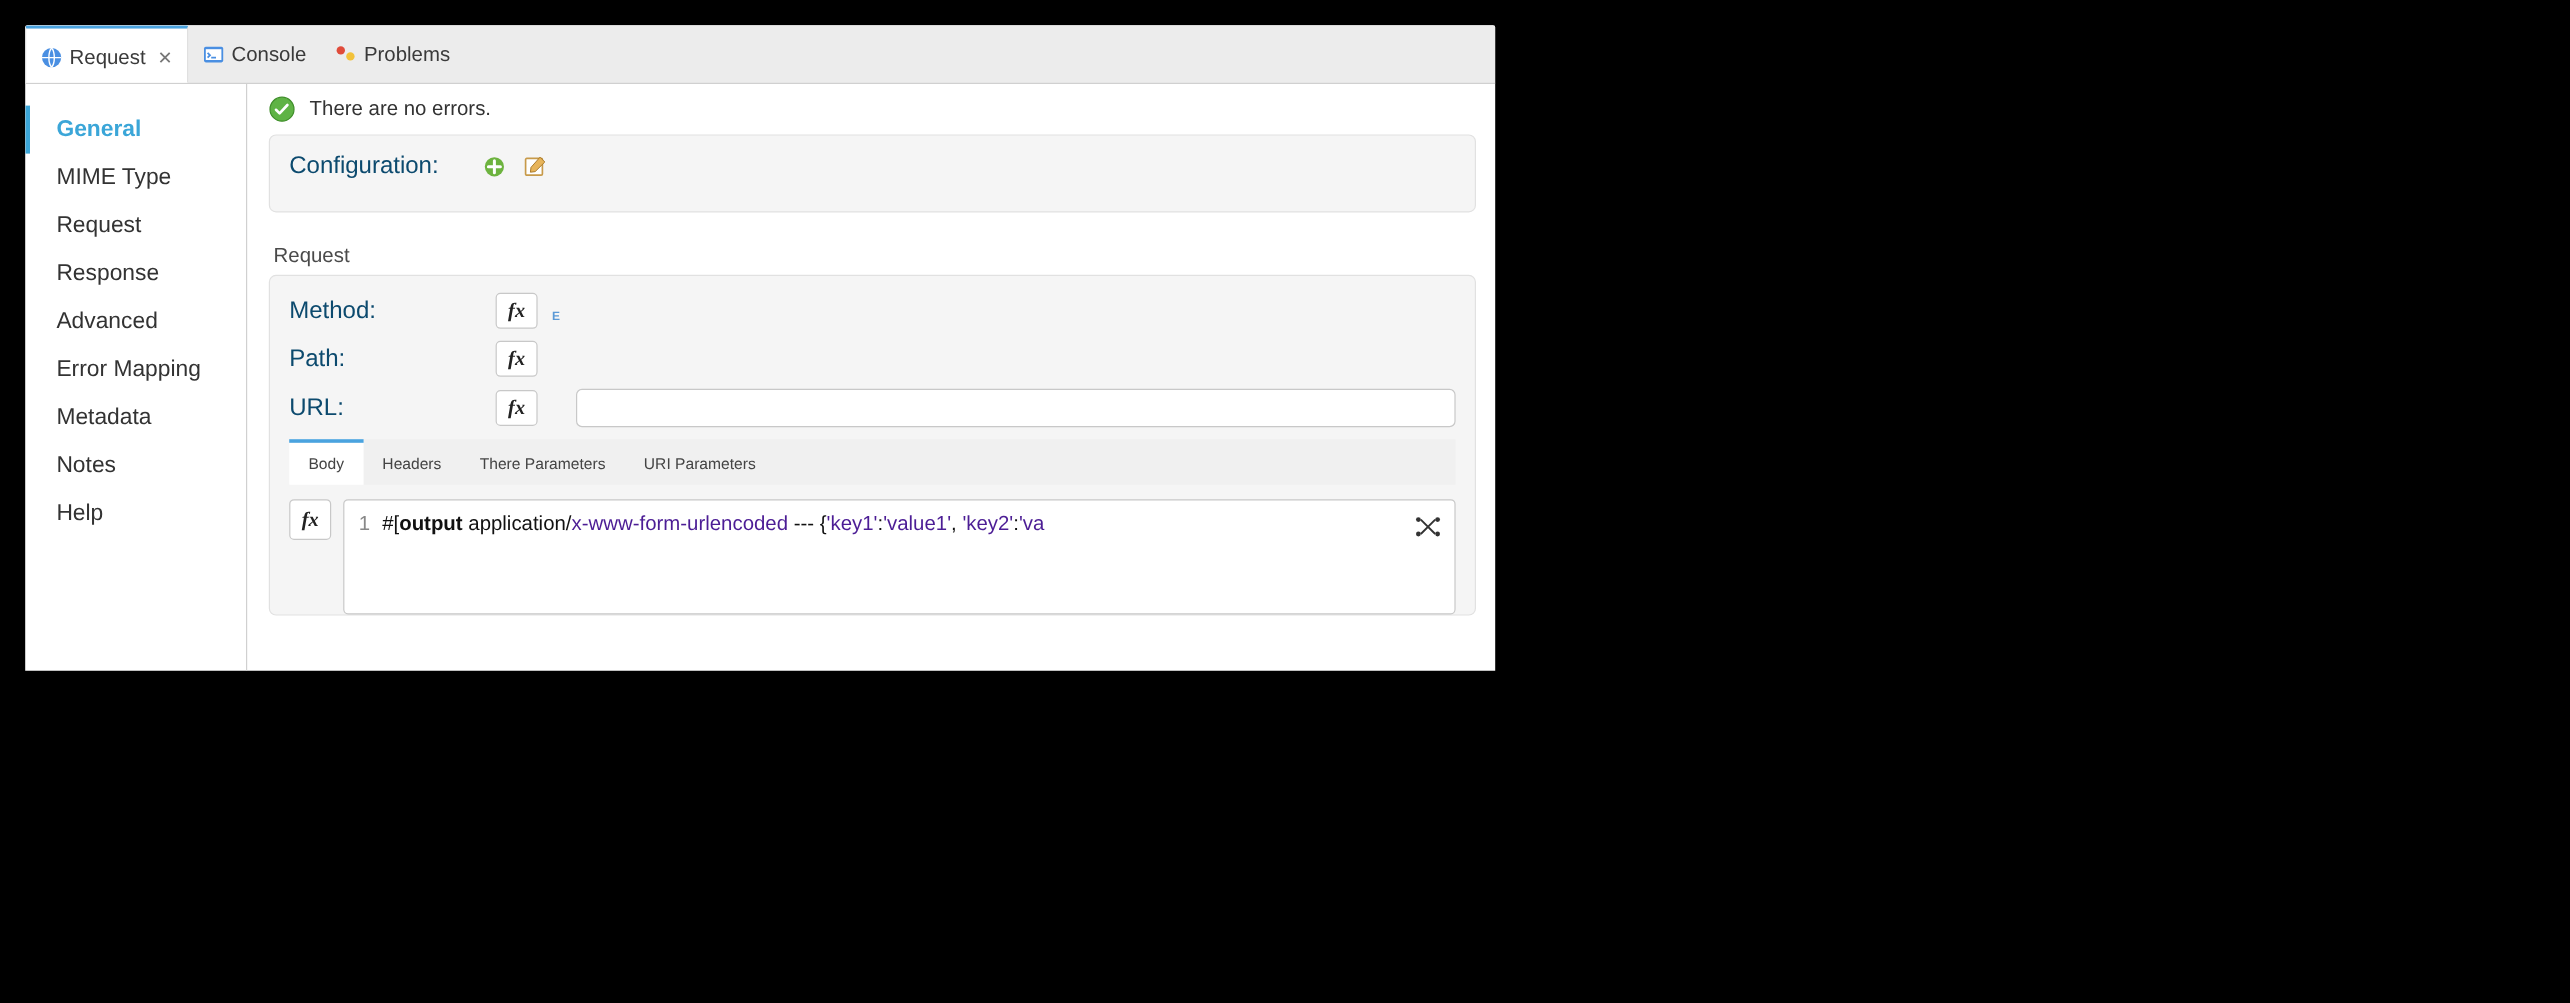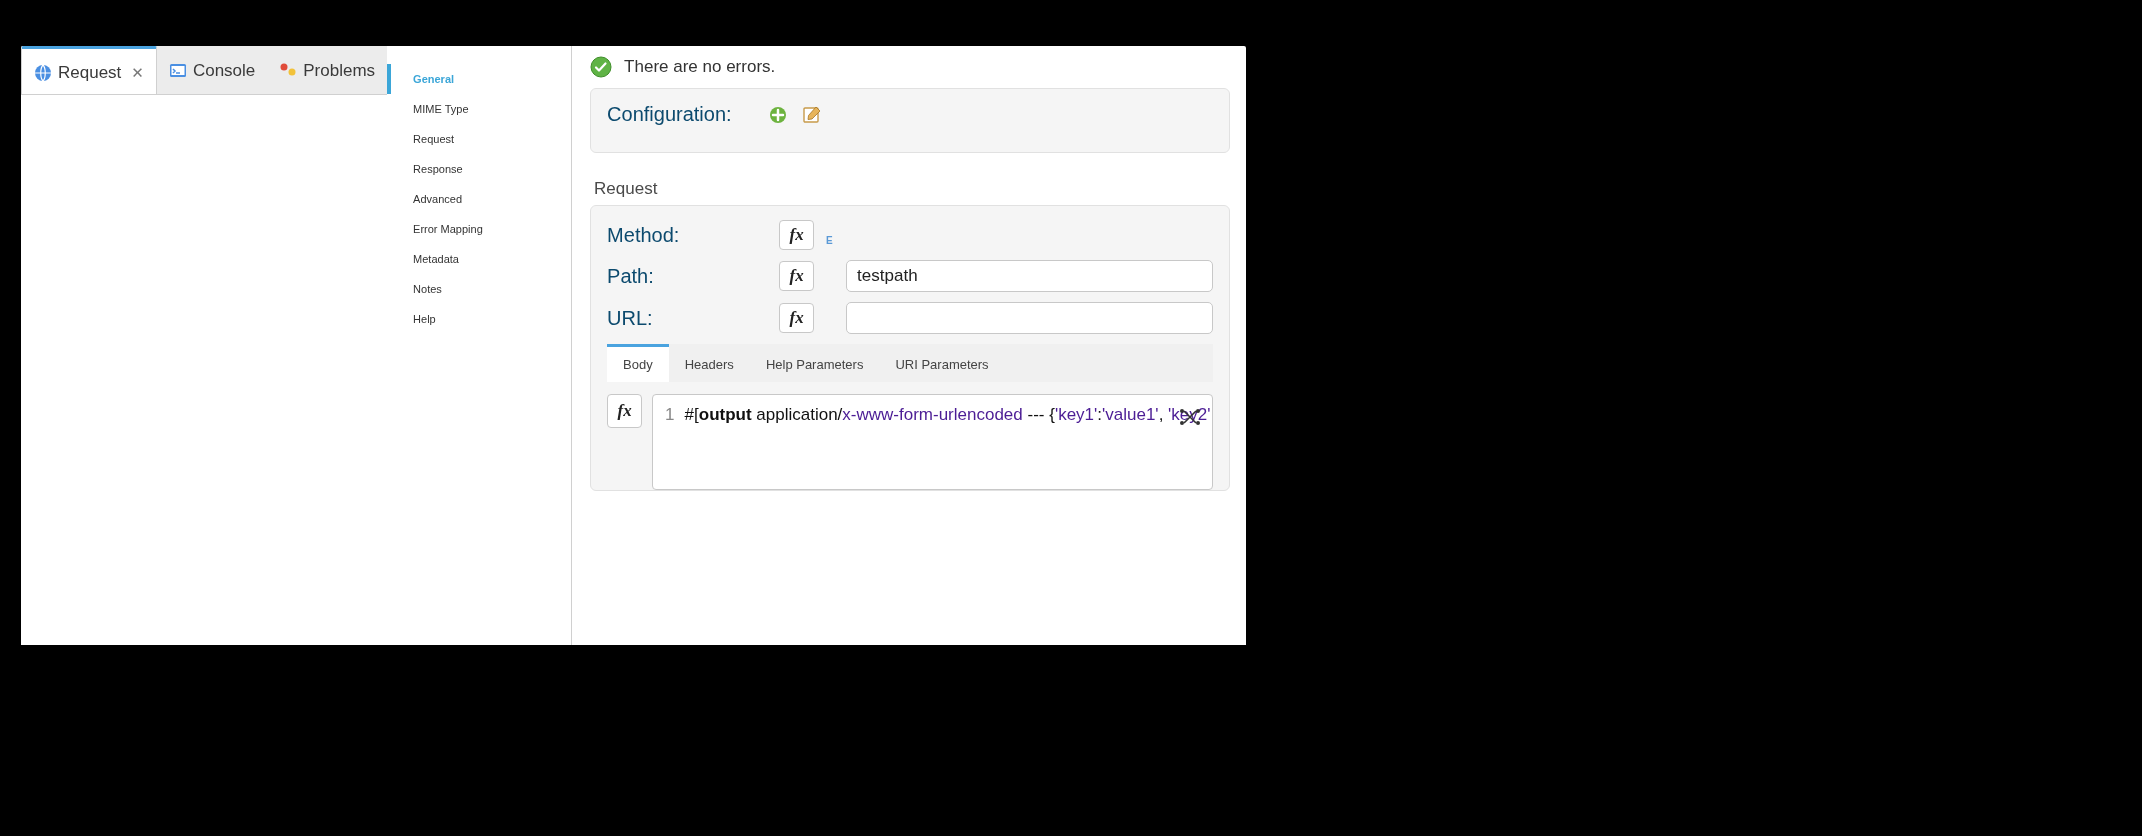--- a/index.html
+++ b/index.html
@@ -1,22 +1,22 @@
 <!DOCTYPE html>
 <html><head>
 <meta charset="utf-8">
 <style>
   * { box-sizing: border-box; font-family: Arial, Helvetica, sans-serif; }
   html, body { margin:0; padding:0; height:100%; }
   body { background:#000; width:2142px; height:836px; overflow:hidden; }
 
   .app {
-    position:absolute; left:21px; top:21px; width:1225px; height:599px;
-    background:#fff; display:flex; 
-    border-radius:2px 2px 0 0; overflow:hidden;margin-top:25px;
+    position:absolute; left:21px; top:21px; width:1225px; height:538px;
+    background:#fff; display:flex; flex-direction:column;
+    border-radius:2px 2px 0 0; overflow:hidden;
   }
 
   
   .tabbar {
     height:49px; background:#ececec; display:flex; align-items:flex-end;
     border-bottom:1px solid #d0d0d0;
   }
   .tab {
     display:flex; align-items:center; gap:6px; padding:10px 12px 8px 12px;
     font-size:17px; color:#3a3a3a; cursor:pointer; height:48px;
@@ -31,21 +31,21 @@
   
   .main { flex:1; display:flex; overflow:hidden; }
 
   .sidebar {
     width:185px; flex:0 0 185px;
     border-right:1px solid #d0d0d0;
     padding-top:18px;
   }
   .sidebar-item {
     display:block; padding:9px 0 9px 22px;
-    font-size:11px; color:#333; cursor:pointer;
+    font-size:19px; color:#333; cursor:pointer;
     border-left:4px solid transparent;
   }
   .sidebar-item.active {
     color:#3ba6d8; font-weight:600;
     border-left:4px solid #3ba6d8;
   }
 
   .content { flex:1; overflow:auto; padding:0 10px 12px 12px; }
 
   .status-row {
@@ -221,38 +221,35 @@
         <div class="row">
           <label style="width:160px;">Method:</label>
           <div class="fx-box">fx</div>
           <span class="method-ind">E</span>
         </div>
 
         <div class="row">
           <label style="width:160px;">Path:</label>
           <div class="fx-box">fx</div>
           <span class="method-ind"></span>
-          <div class="white-input">
-            <span>testpath</span>
-          </div>
         </div>
 
         <div class="row">
           <label style="width:160px;">URL:</label>
           <div class="fx-box">fx</div>
           <span class="method-ind"></span>
           <div class="white-input">
             <span></span>
           </div>
         </div>
 
         <div class="subtabs">
           <div class="subtab active"><span>Body</span></div>
           <div class="subtab"><span>Headers</span></div>
-          <div class="subtab"><span>Help Parameters</span></div>
+          <div class="subtab"><span>There Parameters</span></div>
           <div class="subtab"><span>URI Parameters</span></div>
         </div>
 
         <div class="body-editwrap">
           <div class="fx-box" style="height:34px;">fx</div>
           <div class="code-editor">
             <div class="code-gutter"><span>1</span></div>
             <div class="code-line"><span>#[</span><span class="tok-bold">output</span><span> application/</span><span class="tok-green">x-www-form-urlencoded</span><span> --- {</span><span class="tok-green">'key1'</span><span>:</span><span class="tok-green">'value1'</span><span>, </span><span class="tok-green">'key2'</span><span>:</span><span class="tok-green">'va</span></div>
             <span class="asterisk-icon">
               <svg viewBox="0 0 24 20" width="24" height="20">

